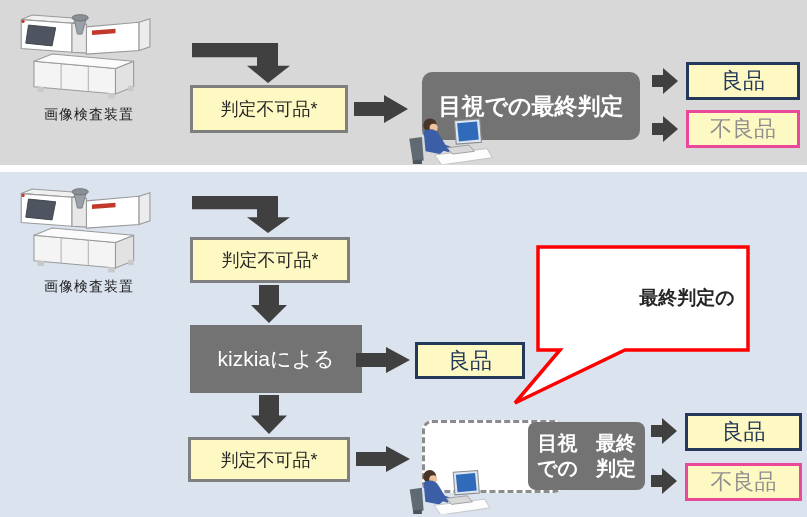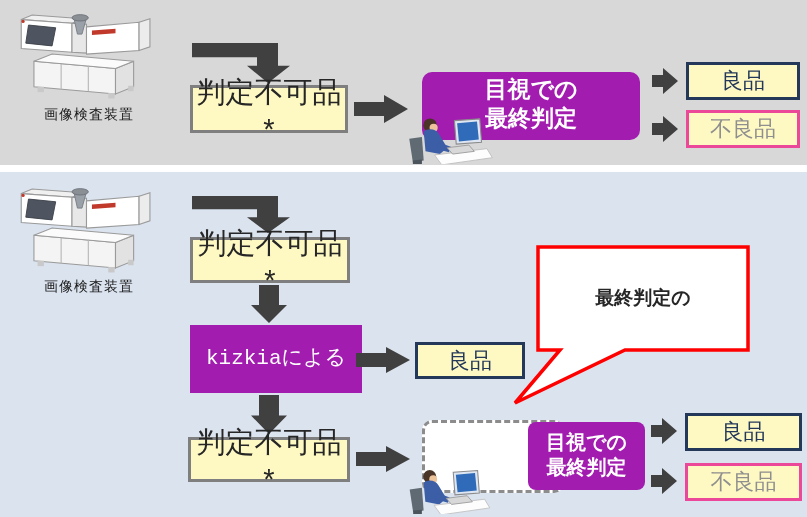--- a/index.html
+++ b/index.html
@@ -11,36 +11,36 @@
   .section.top{top:0;height:165px;background:#d8d8d8;}
   .section.bottom{top:172px;height:345px;background:#dbe3ef;}
   .abs{position:absolute;}
   .device-label{
     width:150px;text-align:center;font-size:14px;color:#1a1a1a;letter-spacing:1px;
   }
   .box{
     display:flex;align-items:center;justify-content:center;
     background:#fef9c3;box-sizing:border-box;text-align:center;
   }
-  .box-white{border:3px solid #7f7f7f;font-size:29px;color:#262626;}
+  .box-white{border:3px solid #7f7f7f;font-size:18px;color:#262626;}
   .box-navy-outline{border:3px solid #24395a;font-size:22px;color:#24395a;}
   .box-gray-outline{border:3px solid #ec4899;font-size:22px;color:#8f8f8f;}
   .box-navy{
-    background:#a21caf;color:#ffffff;border:none;flex-direction:column;
-    font-weight:bold;line-height:1.25;font-family:Liberation Mono, monospace;
+    background:#737373;color:#ffffff;border:none;flex-direction:row;
+    font-weight:bold;line-height:1.25;
   }
   .box-navy.rounded-lg{border-radius:10px;}
   .box-navy.rounded-sm{border-radius:8px;}
   .kizkia-box{font-weight:normal;font-size:21px;line-height:1.35;}
   .dashed-box{
     box-sizing:border-box;background:#ffffff;border:3px dashed #8c8c8c;border-radius:10px;
   }
   .callout-text{
     display:flex;flex-direction:column;align-items:center;justify-content:center;
-    font-weight:bold;font-size:19px;line-height:1.4;color:#262626;text-align:center;
+    font-weight:bold;font-size:19px;line-height:1.4;color:#262626;text-align:center;padding-left:44px;
   }
   svg{display:block;}
 </style>
 </head>
 <body>
 
 <div class="stage">
 
   <div class="section top">
 

